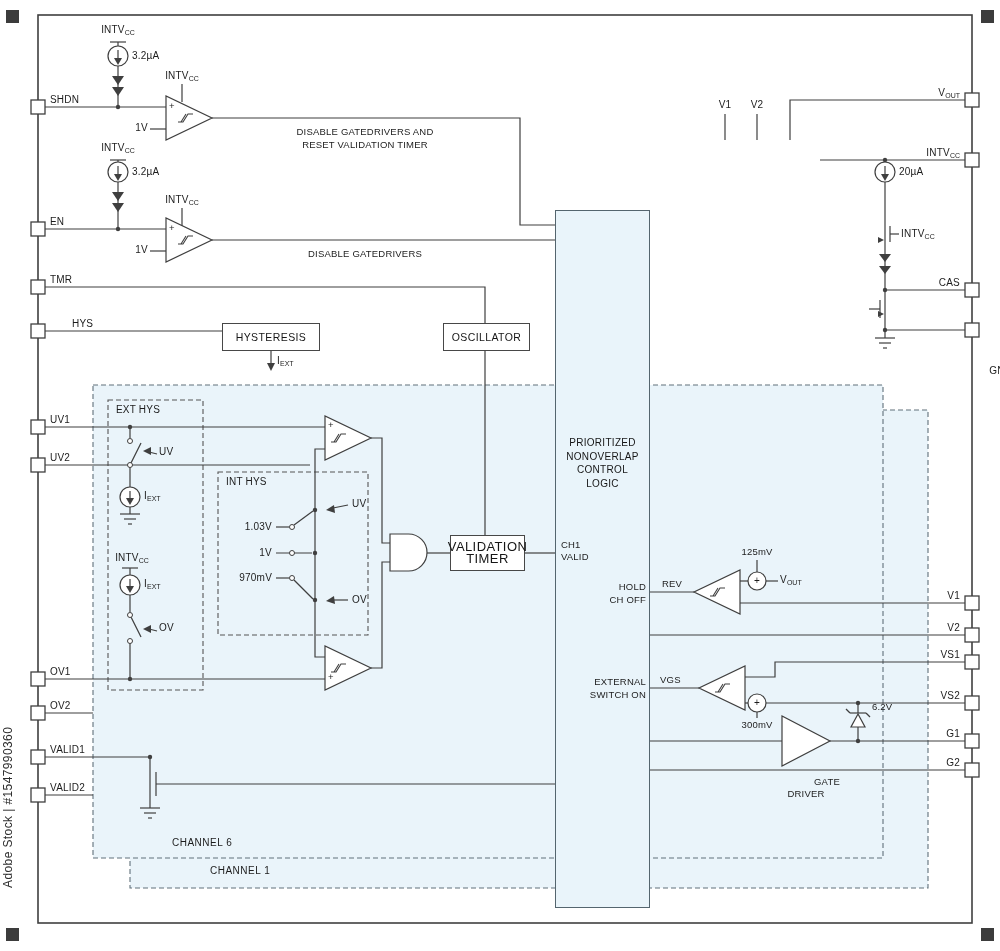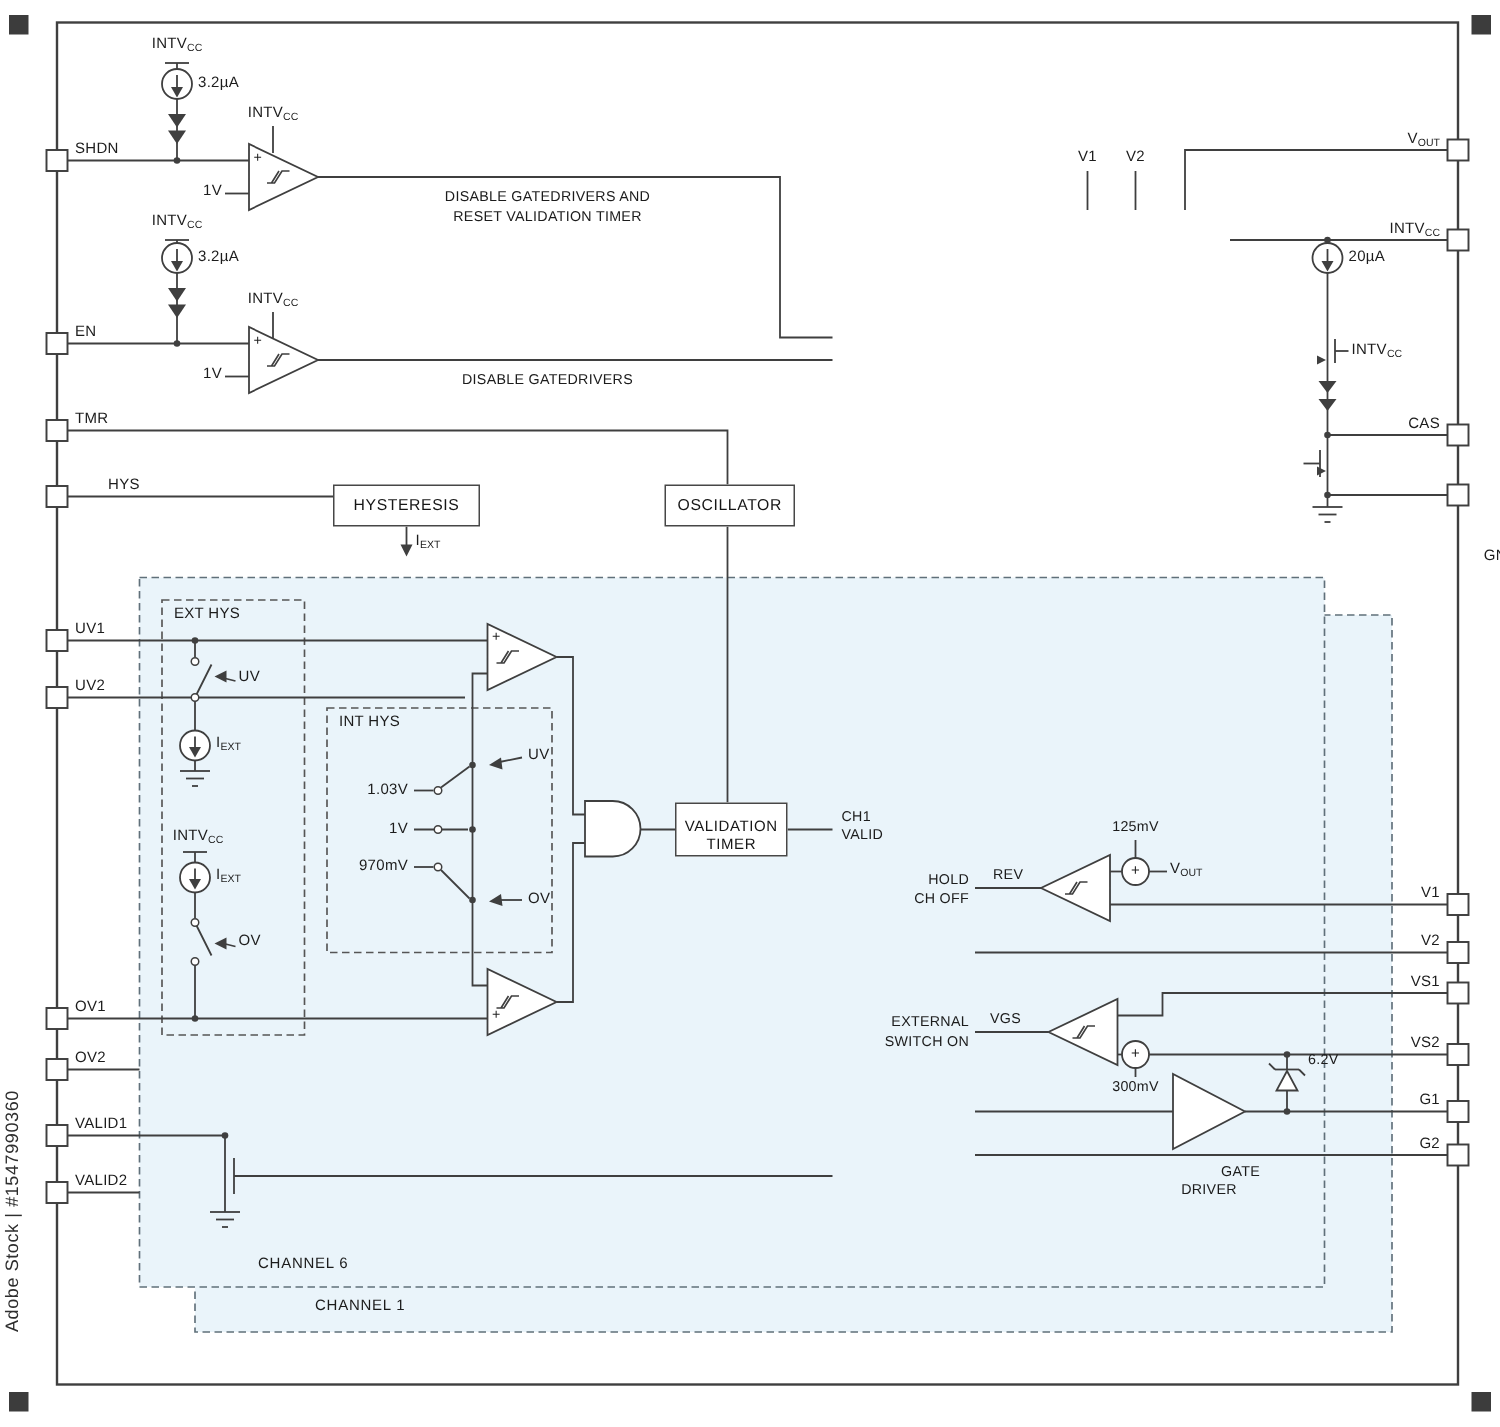--- a/index.html
+++ b/index.html
@@ -10,21 +10,21 @@
   .c{transform:translateX(-50%);}
   .r{transform:translateX(-100%);}
   .cc{transform:translate(-50%,-50%);}
   .s9{font-size:9.5px;line-height:12px;}
   .sub{font-size:7px;vertical-align:-2px;letter-spacing:0;}
   .block{position:absolute;z-index:2;box-sizing:border-box;border:1.4px solid #474747;background:#fff;
          display:flex;flex-direction:column;align-items:center;justify-content:center;
          font-size:10.5px;letter-spacing:.4px;color:#161616;text-align:center;line-height:12px;}
   .ctrl{background:#e9f4fa;border:1.4px solid #54656e;justify-content:flex-start;}
   .ctrl-text{margin-top:225px;font-size:10px;line-height:13.5px;letter-spacing:.3px;}
-  .vt{font-size:10px;line-height:12px;justify-content:flex-end;}
+  .vt{font-size:13px;line-height:12px;}
   .wm{position:absolute;z-index:5;left:1px;top:688px;height:200px;writing-mode:vertical-rl;
       transform:rotate(180deg);font-size:12px;color:#2e2e2e;letter-spacing:.4px;}
   .mark{position:absolute;z-index:5;width:13px;height:13px;background:#3c3c3c;}
 </style>
 </head>
 <body>
 
 <div class="stage">
 
 <svg width="1000" height="951" viewBox="0 0 1000 951">
@@ -260,20 +260,28 @@
 <div class="block" style="left:222px;top:323px;width:98px;height:28px;">
   <span>HYSTERESIS</span>
 </div>
 <div class="block" style="left:443px;top:323px;width:87px;height:28px;">
   <span>OSCILLATOR</span>
 </div>
 <div class="block vt" style="left:450px;top:535px;width:75px;height:36px;">
   <div>VALIDATION</div>
   <div>TIMER</div>
 </div>
+<div class="block ctrl" style="left:555px;top:210px;width:95px;height:698px;">
+  <div class="ctrl-text">
+    <div>PRIORITIZED</div>
+    <div>NONOVERLAP</div>
+    <div>CONTROL</div>
+    <div>LOGIC</div>
+  </div>
+</div>
 
 <div class="lbl" style="left:50px;top:94px;">SHDN</div>
 <div class="lbl" style="left:50px;top:216px;">EN</div>
 <div class="lbl" style="left:50px;top:274px;">TMR</div>
 <div class="lbl" style="left:50px;top:318px;padding-left:22px;">HYS</div>
 <div class="lbl" style="left:50px;top:414px;">UV1</div>
 <div class="lbl" style="left:50px;top:452px;">UV2</div>
 <div class="lbl" style="left:50px;top:666px;">OV1</div>
 <div class="lbl" style="left:50px;top:700px;">OV2</div>
 <div class="lbl" style="left:50px;top:744px;">VALID1</div>

